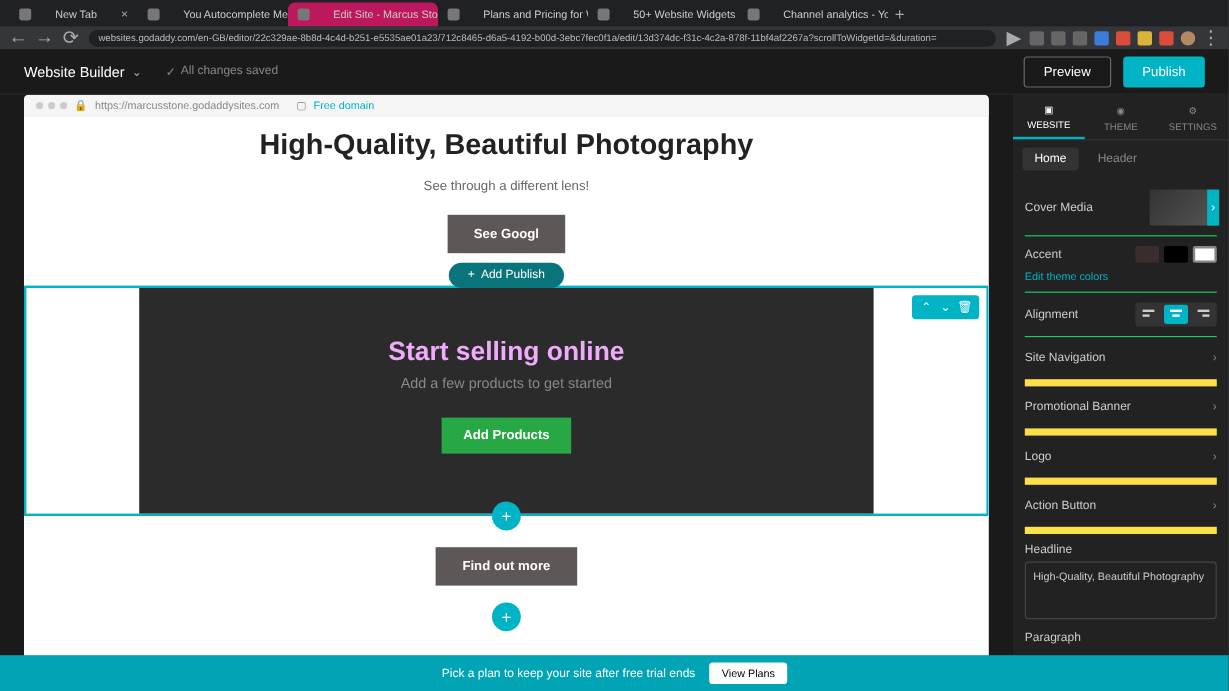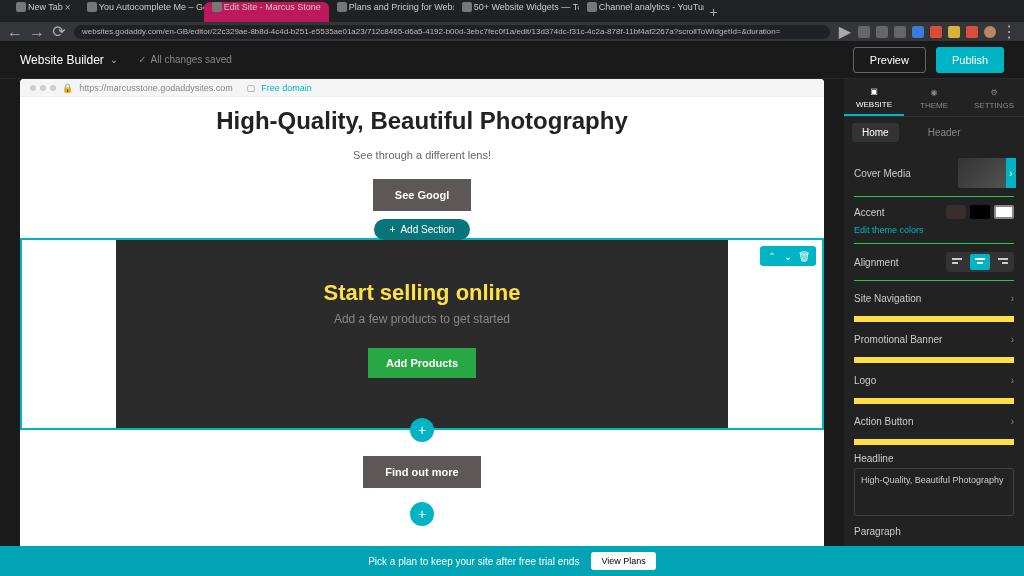--- a/index.html
+++ b/index.html
@@ -1,21 +1,21 @@
 <!DOCTYPE html>
 <html><head>
 <meta charset="utf-8">
 <style>
 * { margin: 0; padding: 0; box-sizing: border-box; font-family: -apple-system, BlinkMacSystemFont, "Segoe UI", Arial, sans-serif; }
 body { background: #1a1a1a; width: 1024px; height: 576px; overflow: hidden; position: relative; }
 
 
 .browser-chrome { height: 41px; background: #202124; display: flex; flex-direction: column; }
 .tab-bar { height: 22px; display: flex; align-items: flex-end; padding-left: 8px; gap: 0; }
-.tab { height: 20px; padding: 0 8px; display: flex; align-items: flex-start; gap: 2px; font-size: 9px; color: #ccc; border-radius: 6px 6px 0 0; max-width: 125px; overflow: hidden; white-space: nowrap; cursor: pointer; }
+.tab { height: 20px; padding: 0 8px; display: flex; align-items: center; gap: 20px; font-size: 9px; color: #ccc; border-radius: 6px 6px 0 0; max-width: 125px; overflow: hidden; white-space: nowrap; cursor: pointer; }
 .tab.active { background: #be185d; }
 .tab-favicon { width: 10px; height: 10px; background: #777; border-radius: 2px; flex-shrink: 0; }
 .tab-close { margin-left: auto; font-size: 10px; color: #aaa; cursor: pointer; }
 .tab-add { width: 20px; height: 20px; display: flex; align-items: center; justify-content: center; color: #aaa; cursor: pointer; font-size: 14px; }
 .addr-bar { height: 19px; background: #35363a; display: flex; align-items: center; padding: 0 8px; gap: 8px; }
 .nav-btn { width: 14px; height: 14px; display: flex; align-items: center; justify-content: center; color: #aaa; cursor: pointer; }
 .url-box { flex: 1; height: 14px; background: #202124; border-radius: 7px; display: flex; align-items: center; padding: 0 8px; font-size: 8px; color: #bbb; overflow: hidden; white-space: nowrap; }
 .ext-icons { display: flex; gap: 6px; align-items: center; }
 .ext-icon { width: 12px; height: 12px; border-radius: 2px; background: #666; }
 .ext-icon.red { background: #d94d3a; }
@@ -44,37 +44,37 @@
 .site-content { flex: 1; overflow: hidden; position: relative; }
 .hero { text-align: center; padding: 10px 0 12px; }
 .hero h1 { font-size: 24px; font-weight: 600; color: #222; }
 .hero p { font-size: 11px; color: #666; margin-top: 14px; }
 .see-photos-btn { margin-top: 18px; background: #5e5757; color: #fff; border: none; padding: 10px 22px; font-size: 11px; font-weight: 600; cursor: pointer; }
 .add-section-pill { margin: 8px auto 0; background: #09757a; color: #fff; border: none; padding: 5px 16px; font-size: 10px; border-radius: 14px; cursor: pointer; display: inline-flex; align-items: center; gap: 5px; position: relative; z-index: 2; }
 
 .online-section { border: 2px solid #00b4c6; margin-top: -14px; position: relative; background: #fff; padding: 0; }
 .online-inner-wrap { padding: 0 94px; }
 .online-inner { background: #2b2b2b; padding: 40px 20px 50px; text-align: center; }
-.online-h2 { color: #fde047; font-size: 22px; font-weight: 700; }
+.online-h2 { color: #f0abfc; font-size: 22px; font-weight: 700; }
 .online-sub { color: #888; font-size: 12px; margin-top: 6px; }
 .add-products-btn { margin-top: 22px; background: #28a745; color: #fff; border: none; padding: 9px 18px; font-size: 11px; font-weight: 600; cursor: pointer; }
 .section-controls { position: absolute; top: 6px; right: 6px; display: flex; gap: 2px; background: #00b4c6; border-radius: 3px; padding: 3px 5px; }
 .sc-btn { width: 14px; height: 14px; display: flex; align-items: center; justify-content: center; color: #fff; cursor: pointer; font-size: 10px; }
 
 .add-circle { width: 24px; height: 24px; border-radius: 50%; background: #00b4c6; color: #fff; display: flex; align-items: center; justify-content: center; font-size: 14px; cursor: pointer; margin: -12px auto 0; position: relative; z-index: 2; border: none; }
 .find-more-btn { margin: 14px auto; display: block; background: #5e5757; color: #fff; border: none; padding: 10px 22px; font-size: 11px; font-weight: 600; cursor: pointer; }
 .add-circle2 { width: 24px; height: 24px; border-radius: 50%; background: #00b4c6; color: #fff; display: flex; align-items: center; justify-content: center; font-size: 14px; cursor: pointer; margin: 0 auto; border: none; }
 
 
 .right-panel { width: 180px; background: #222; display: flex; flex-direction: column; }
 .rp-tabs { height: 38px; display: flex; border-bottom: 1px solid #333; }
 .rp-tab { flex: 1; display: flex; flex-direction: column; align-items: center; justify-content: center; gap: 2px; color: #888; font-size: 8px; cursor: pointer; }
 .rp-tab.active { border-bottom: 2px solid #00b4c6; color: #fff; }
 .rp-tab-icon { width: 14px; height: 14px; display: flex; align-items: center; justify-content: center; }
-.rp-subtabs { display: flex; padding: 6px 8px 0; gap: 19px; }
+.rp-subtabs { display: flex; padding: 6px 8px 0; gap: 6px; }
 .rp-subtab { padding: 4px 10px; font-size: 10px; color: #888; cursor: pointer; border-radius: 3px; }
 .rp-subtab.active { background: #333; color: #fff; }
 .rp-body { flex: 1; overflow-y: auto; padding: 8px 10px; }
 .rp-row { padding: 8px 0; border-bottom: 1px solid #22c55e; }
 .rp-label { color: #ccc; font-size: 10px; }
 .cover-row { display: flex; align-items: center; justify-content: space-between; }
 .cover-thumb { width: 56px; height: 30px; background: linear-gradient(135deg,#333,#555); border-radius: 2px; position: relative; }
 .cover-thumb::after { content: "›"; position: absolute; right: -2px; top: 50%; transform: translateY(-50%); background: #00b4c6; color: #fff; width: 10px; height: 100%; display: flex; align-items: center; justify-content: center; font-size: 10px; }
 .accent-row { display: flex; align-items: center; justify-content: space-between; gap: 28px; }
 .sw-group { display: flex; gap: 4px; }
@@ -180,21 +180,21 @@
         <span style="margin-left:8px">▢</span>
         <span class="free-domain">Free domain</span>
       </div>
       <div class="site-content">
         <div class="hero">
           <h1>High-Quality, Beautiful Photography</h1>
           <p>See through a different lens!</p>
           <button class="see-photos-btn">See Googl</button>
           <div><button class="add-section-pill">
                 <span>+</span>
-                <span>Add Section</span>
+                <span>Add Publish</span>
               </button></div>
         </div>
         <div class="online-section">
           <div class="section-controls">
             <div class="sc-btn">⌃</div>
             <div class="sc-btn">⌄</div>
             <div class="sc-btn">🗑</div>
           </div>
           <div class="online-inner-wrap">
             <div class="online-inner">

